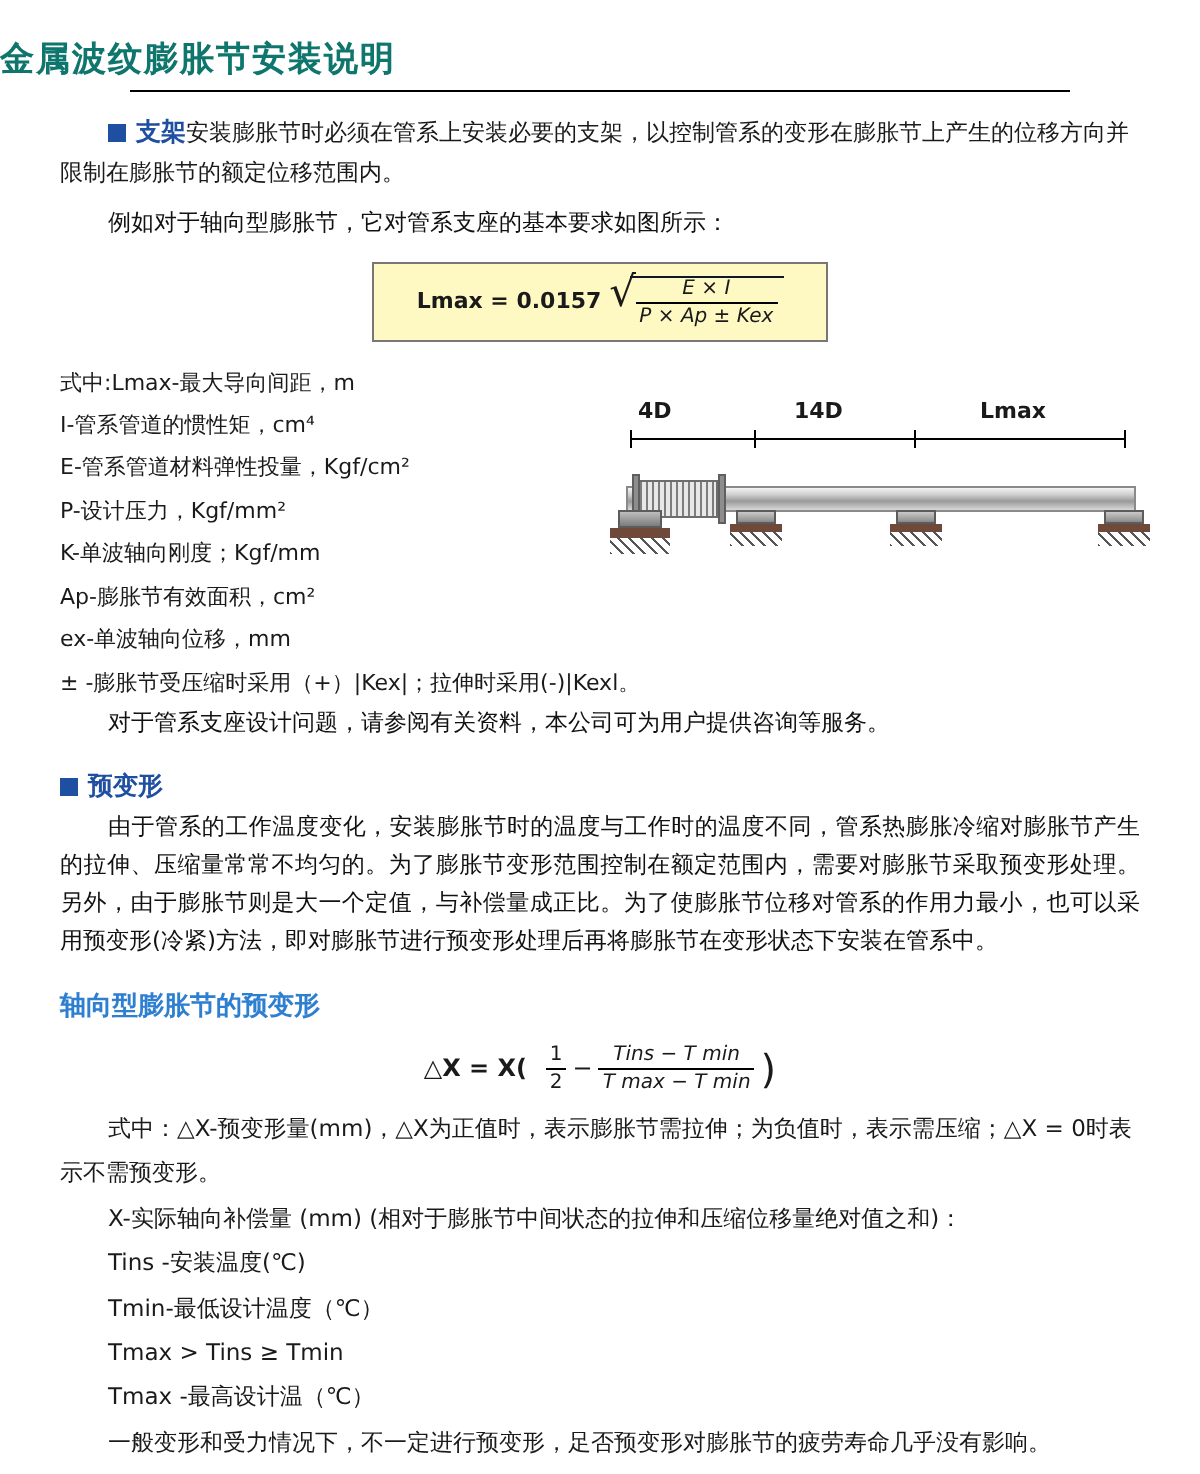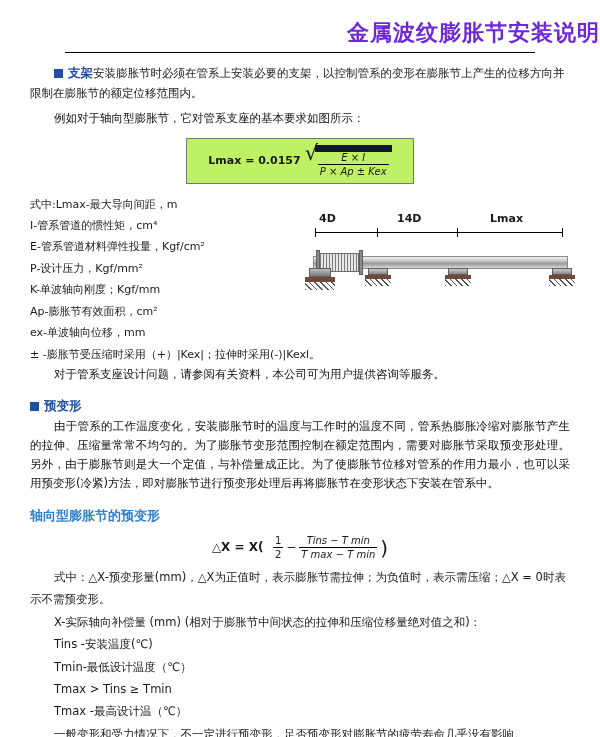--- a/index.html
+++ b/index.html
@@ -15,26 +15,26 @@
     overflow: hidden;
   }
   .page {
     position: relative;
     width: 600px;
     height: 737px;
     padding: 0;
     box-sizing: border-box;
   }
   .doc-title {
-    text-align: right;
-    font-size: 22px;
+    text-align: left;
+    font-size: 17px;
     font-weight: bold;
     letter-spacing: 1px;
     margin: 18px 0 4px 0;
-    color: #6d28d9;
+    color: #0f766e;
   }
   .title-rule {
     width: 470px;
     margin: 4px auto 0 auto;
     border-bottom: 1px solid #000;
   }
   .content {
     padding: 0 30px 0 30px;
   }
   p {
@@ -84,21 +84,21 @@
   .para {
     margin-top: 6px;
   }
   .formula-box {
     margin: 10px auto 6px auto;
     width: 210px;
     border: 1px solid #777;
     padding: 6px 8px;
     text-align: center;
     font-size: 11px;
-    background: #bef264;
+    background: #fef9c3;
   }
   .formula-inline {
     display: inline-block;
     font-weight: bold;
     font-size: 11px;
     vertical-align: middle;
   }
   .sqrt {
     display: inline-block;
     vertical-align: middle;
@@ -111,21 +111,21 @@
     position: absolute;
     left: 0;
     top: -2px;
     font-size: 21px;
     line-height: 21px;
   }
   .frac {
     display: inline-block;
     text-align: center;
     vertical-align: middle;
-    border-top: 7px solid #0f172a;
+    border-top: 1px solid #0f172a;
     padding: 0 3px;
     position: relative;
     top: 0px;
   }
   .frac .num {
     display: block;
     border-bottom: 1px solid #000;
     font-style: italic;
     font-size: 10px;
     padding: 0 2px 1px 2px;

